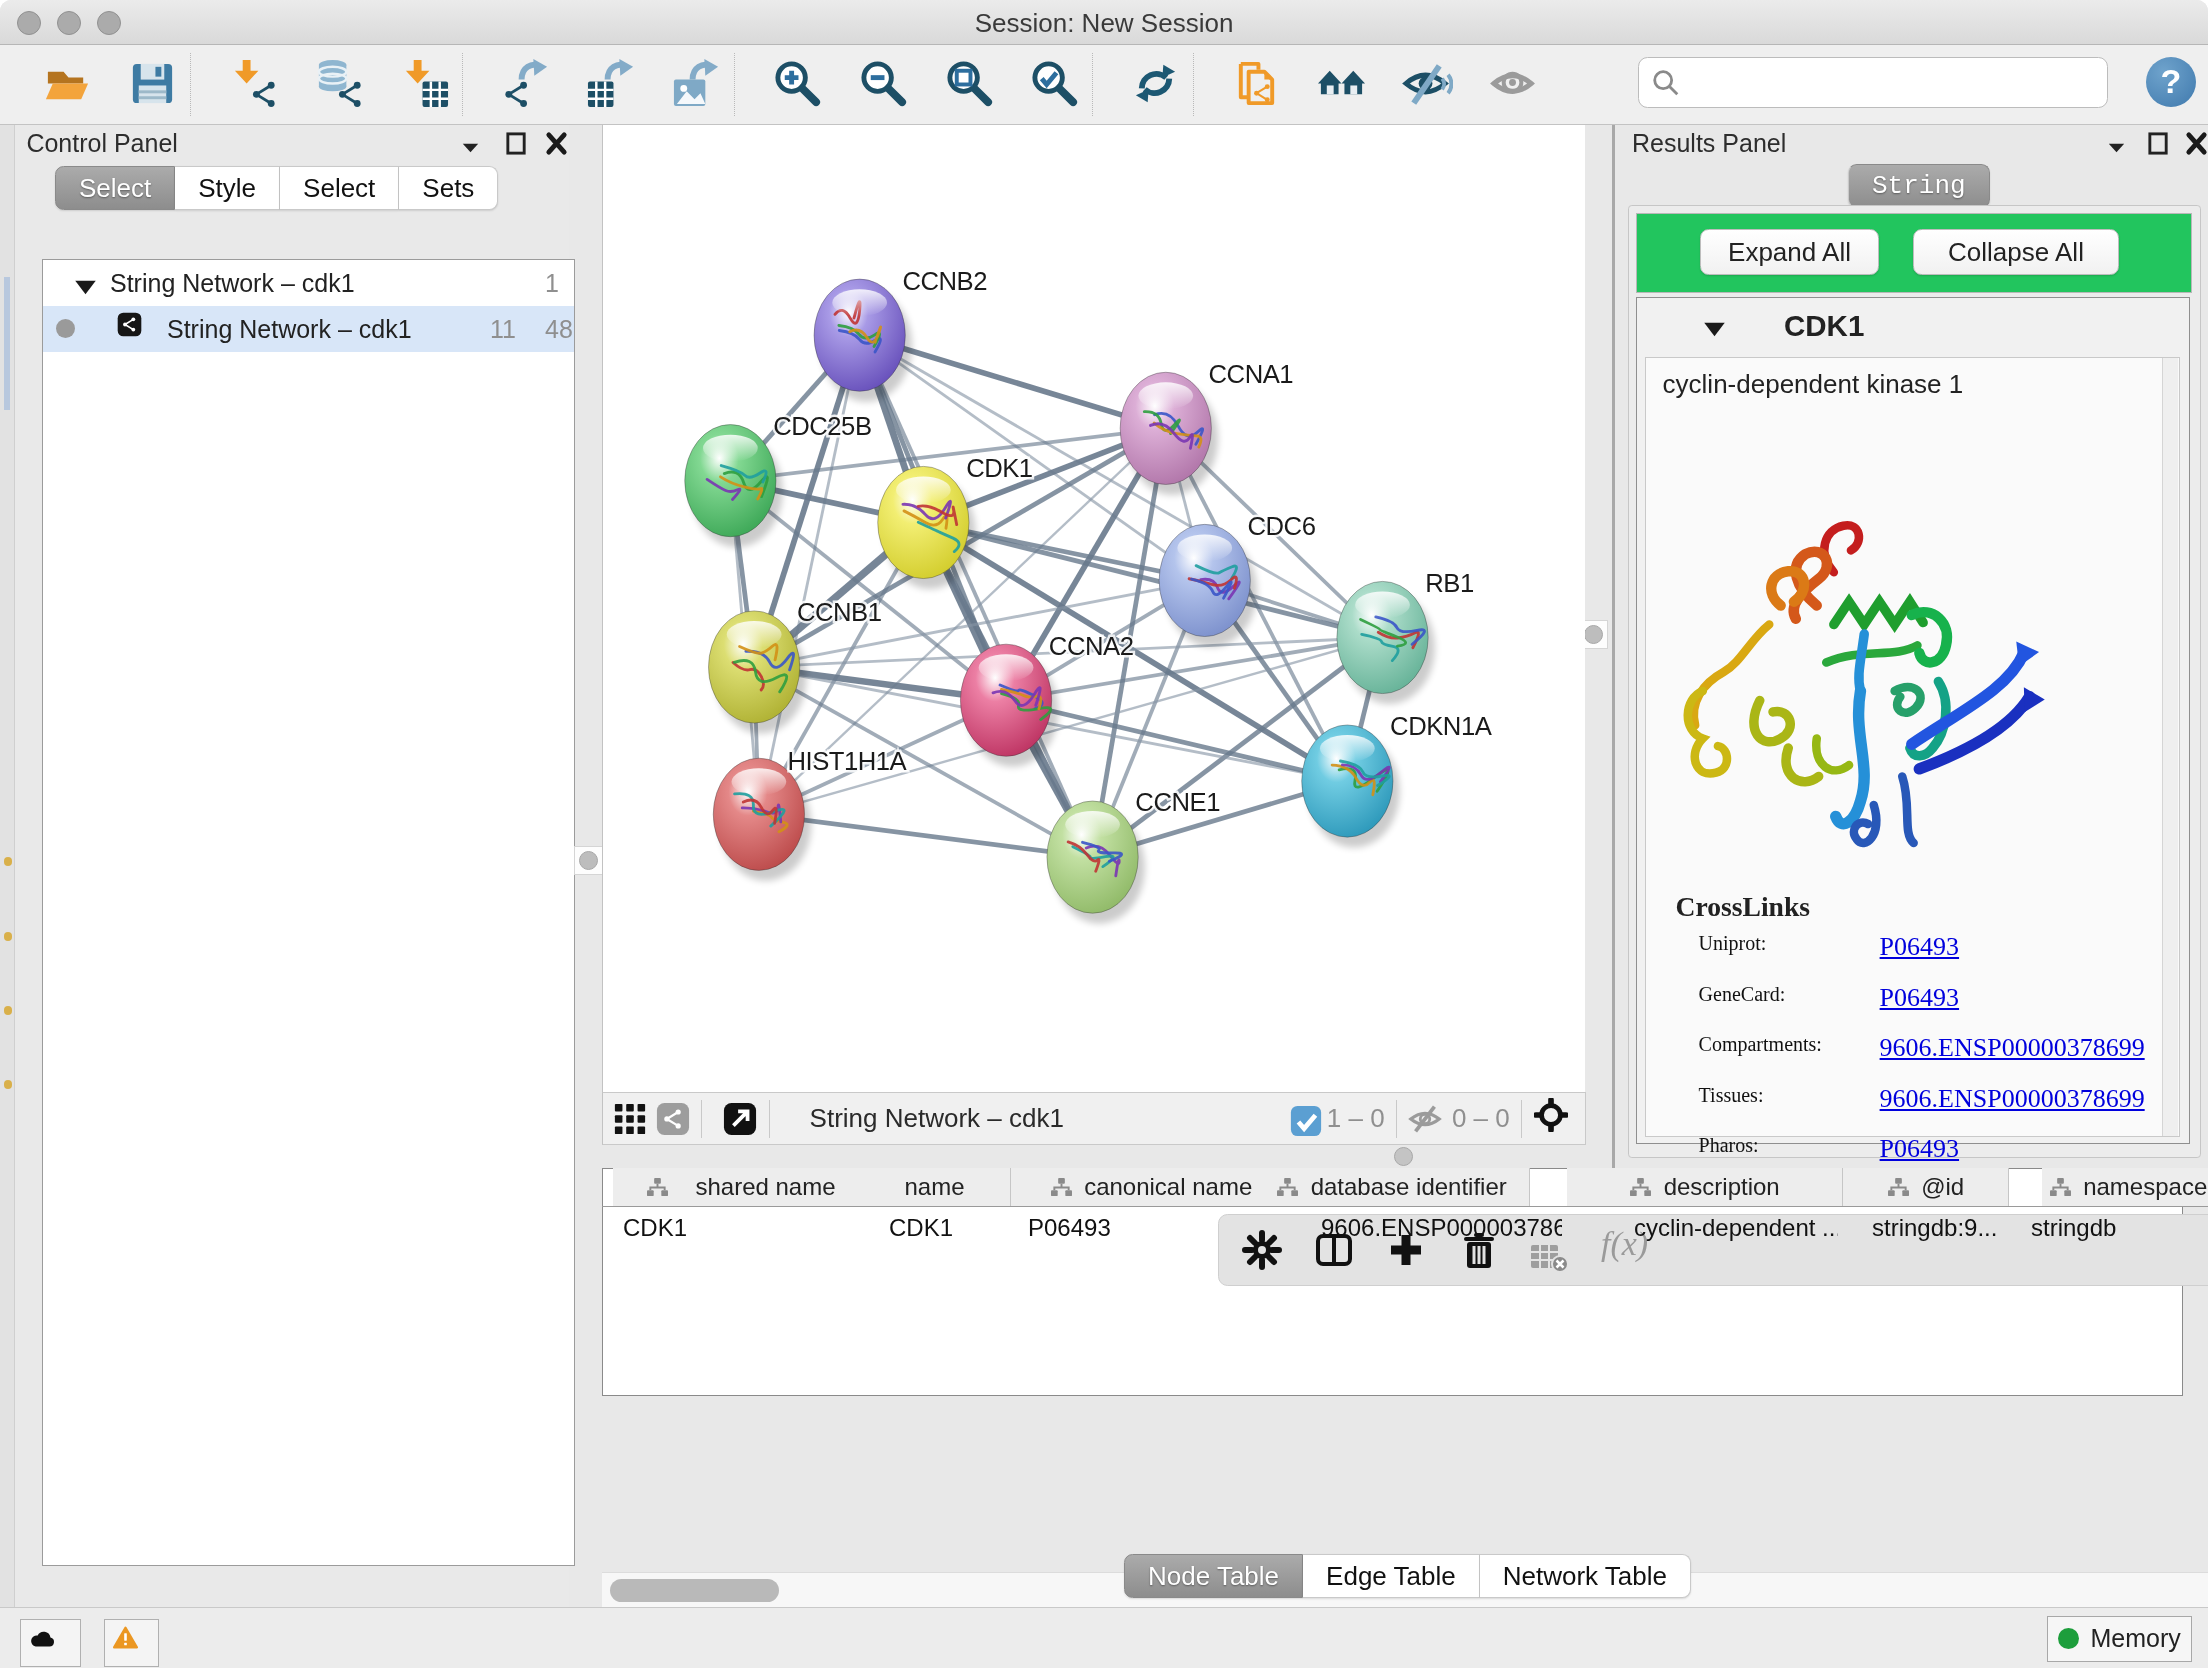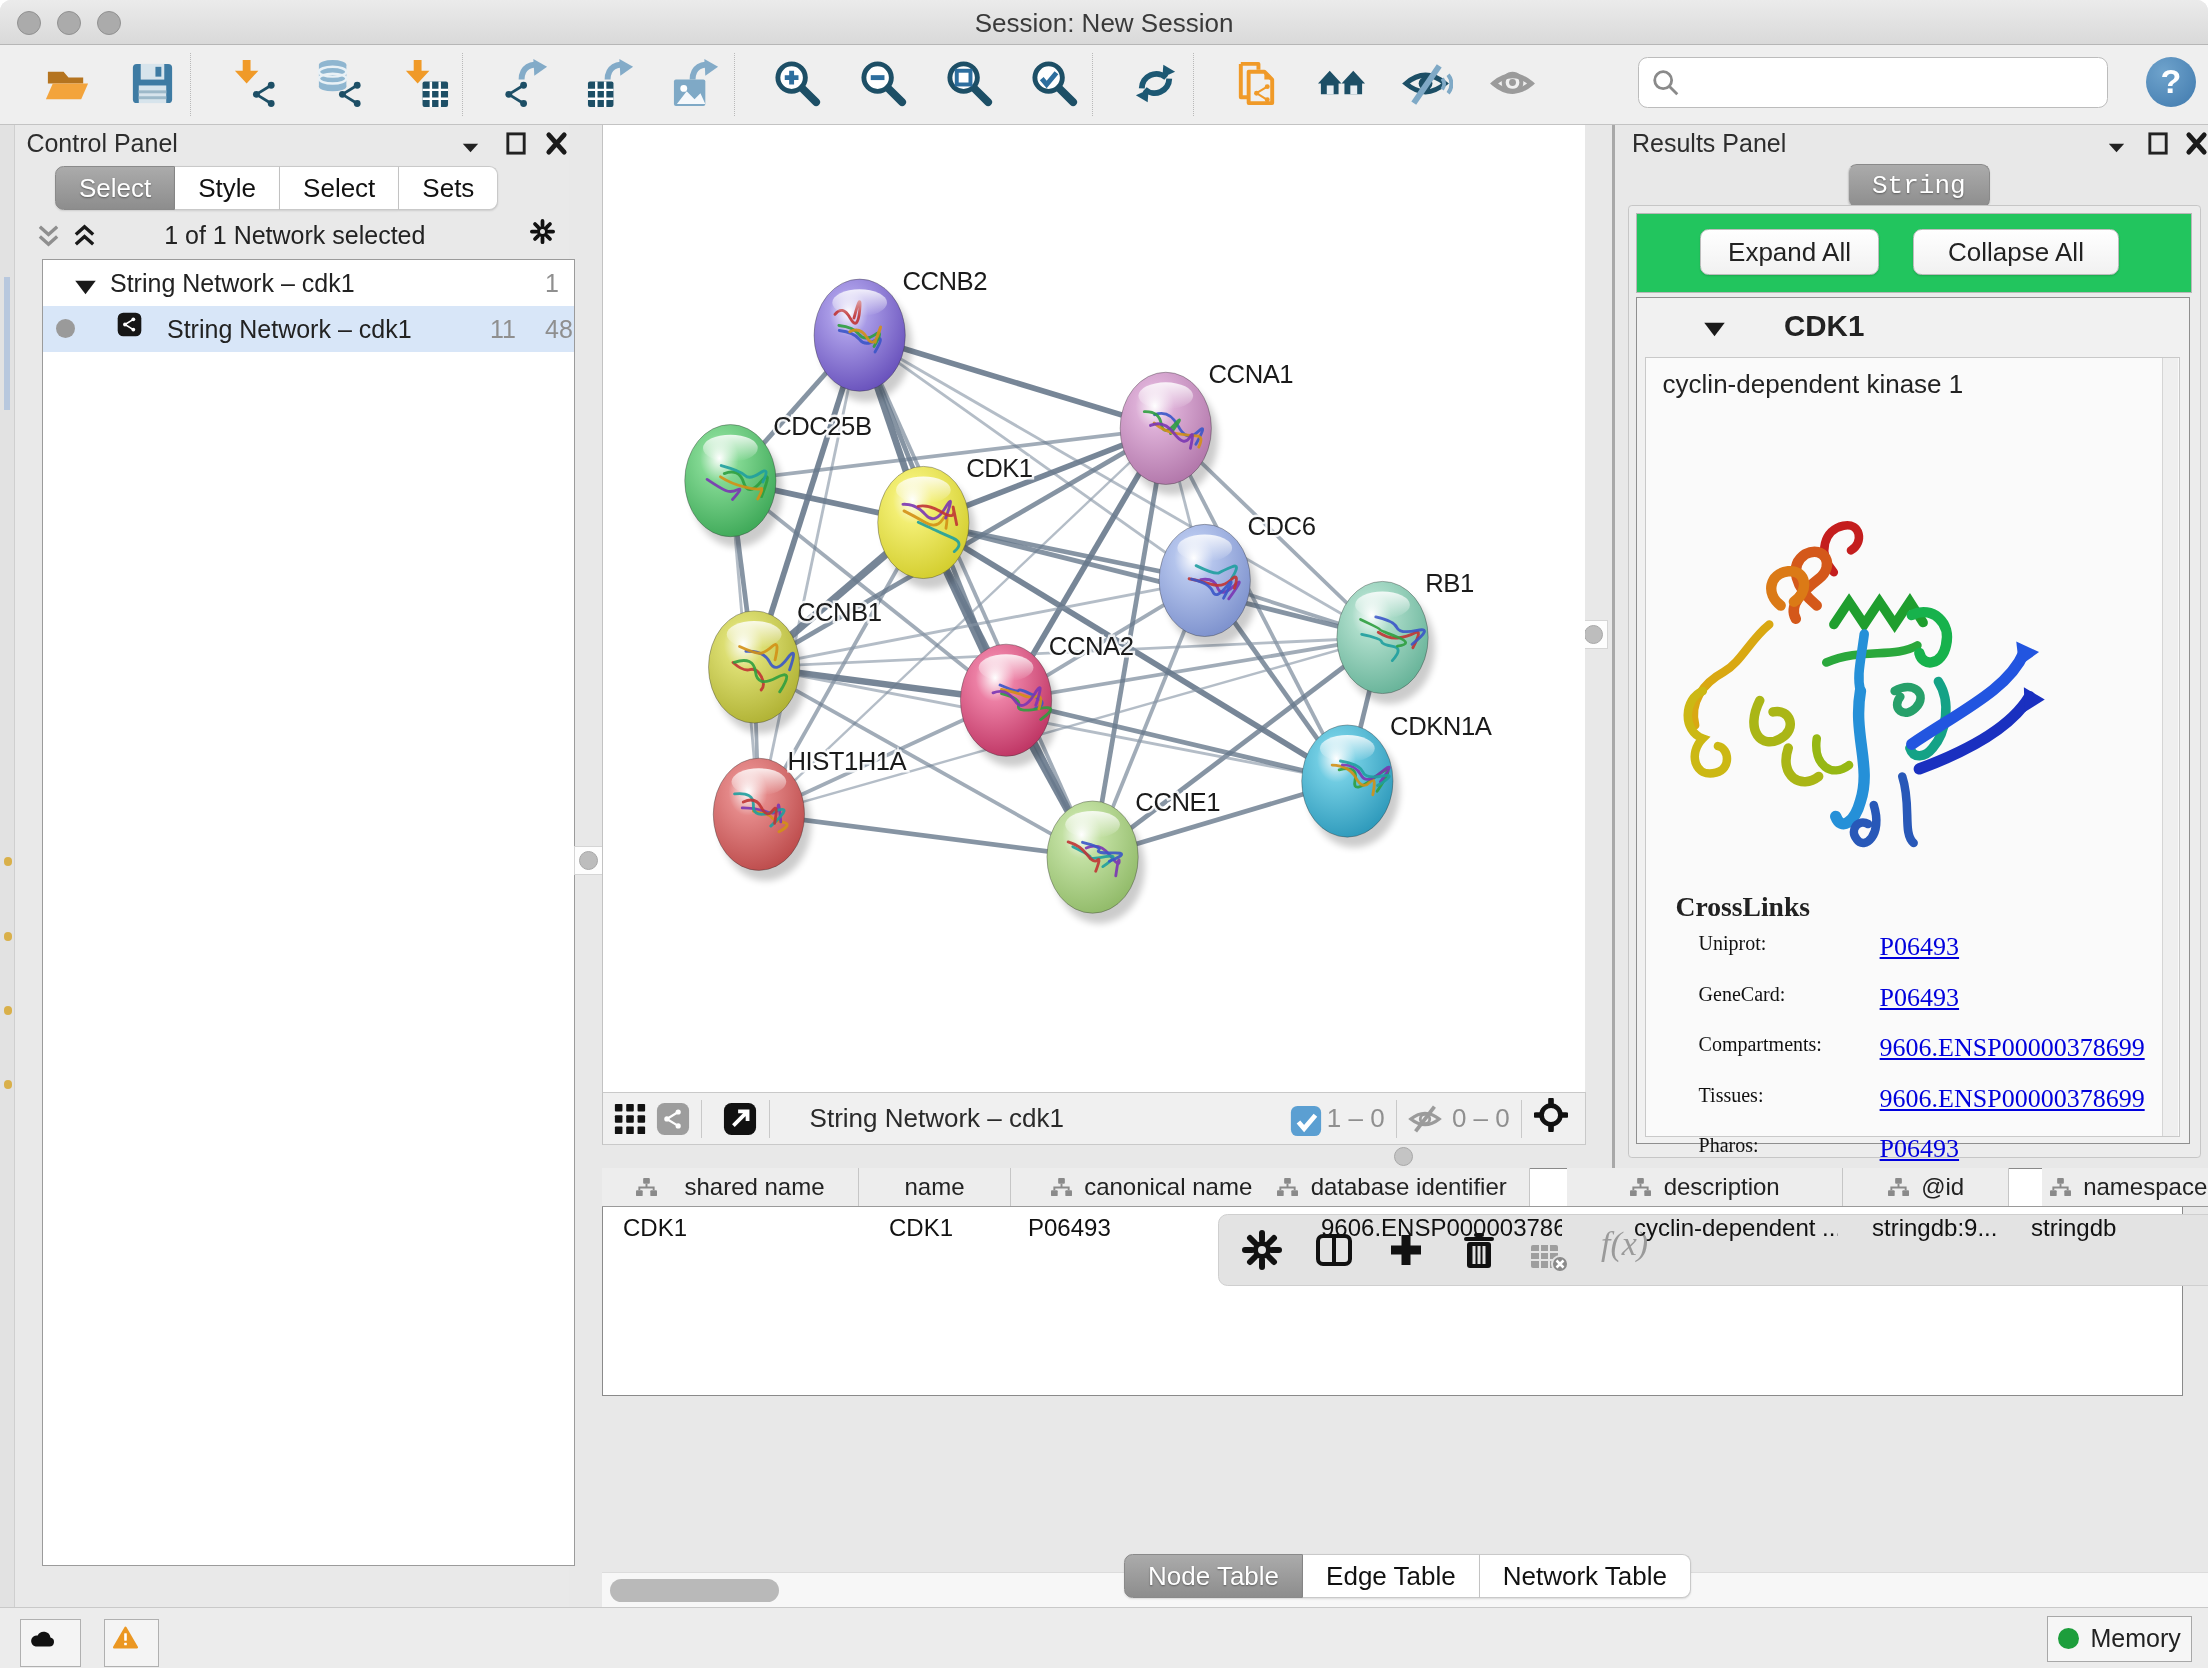--- a/index.html
+++ b/index.html
@@ -272,42 +272,20 @@
         </svg></span>
     <span class="hicon" style="left:529px;top:5.7px"><svg viewBox="0 0 26 26">
           <path d="M5 4 L21 22 M21 4 L5 22" stroke="#1a1a1a" stroke-width="5" stroke-linecap="round"></path>
         </svg></span>
     <div class="abs tabbar" style="left:40px;top:41px" id="cp-tabs">
         <span class="tab sel">Select</span>
         <span class="tab">Style</span>
         <span class="tab">Select</span>
         <span class="tab">Sets</span>
       </div>
-    <div class="abs" style="left:13.3px;top:90px;width:533px;height:42px">
-      <span class="hicon" style="left:7.6px;top:7.6px"><svg viewBox="0 0 26 26">
-            <g fill="none" stroke="#8f8f8f" stroke-width="3.5">
-              <path d="M4 4 l9 8 9-8"></path>
-              <path d="M4 14 l9 8 9-8"></path>
-            </g>
-          </svg></span>
-      <span class="hicon" style="left:44px;top:7.6px"><svg viewBox="0 0 26 26">
-            <g fill="none" stroke="#1a1a1a" stroke-width="3.5">
-              <path d="M4 12 l9 -8 9 8"></path>
-              <path d="M4 22 l9 -8 9 8"></path>
-            </g>
-          </svg></span>
-      <div class="abs" style="left:0;top:5.7px;width:533px;text-align:center;font-size:25px">1 of 1 Network selected</div>
-      <span class="hicon" style="left:502px;top:3.8px;width:30px;height:30px"><svg viewBox="0 0 40 40">
-            <g stroke="#111" stroke-width="6" stroke-linecap="round">
-              <path d="M20 3 V10 M20 30 V37 M3 20 H10 M30 20 H37 M8 8 L13 13 M27 27 L32 32 M8 32 L13 27 M27 13 L32 8"></path>
-            </g>
-            <circle cx="20" cy="20" r="9" fill="#111"></circle>
-            <circle cx="20" cy="20" r="4" fill="#e3e3e3"></circle>
-          </svg></span>
-    </div>
     <div id="cp-list" class="abs">
       <div class="lrow">
         <span class="hicon" style="left:30px;top:15px;width:19px;height:15px"><svg viewBox="0 0 22 18">
               <path d="M2 3 h18 l-9 12 z" fill="#1a1a1a"></path>
             </svg></span>
         <span class="abs" style="left:67px;top:8.6px">String Network – cdk1</span>
         <span class="cnt" style="left:502px;top:8.6px">1</span>
       </div>
       <div class="lrow" style="background:#d8e6f8">
         <span class="abs" style="left:13.3px;top:13.3px;width:19px;height:19px;border-radius:50%;background:#9a9a9a"></span>
@@ -720,21 +698,21 @@
             <g stroke="#e3e3e3" stroke-width="2">
               <path d="M2 13 h27 M2 21 h27 M11 6 v23 M20 6 v23"></path>
             </g>
             <circle cx="31" cy="25" r="8" fill="#8a8a8a" stroke="#e3e3e3" stroke-width="2"></circle>
             <path d="M27.5 21.5 l7 7 M34.5 21.5 l-7 7" stroke="#fff" stroke-width="2.5"></path>
           </svg></span>
       <span class="tti" style="left:382px;top:9.5px;width:86px;font-family:'Liberation Serif',serif;font-style:italic;font-size:34px;color:#9a9a9a">f(x)</span>
     </div>
     <div id="ttable">
       <div id="thead">
-          <div class="th" style="left: 0px; width: 256px; gap: 26px;">
+          <div class="th" style="left: 11px; width: 256px; gap: 26px;">
             <span style="width: 23px; height: 21px; flex: 0 0 auto; display: inline-flex;">
               <svg viewBox="0 0 24 22">
                 <g fill="#8a8a8a">
                   <rect x="8.5" y="1" width="7" height="6" rx="1"></rect>
                   <rect x="1" y="14" width="7" height="6" rx="1"></rect>
                   <rect x="16" y="14" width="7" height="6" rx="1"></rect>
                 </g>
                 <path d="M12 7 v4 M4.5 14 v-3 h15 v3" stroke="#8a8a8a" stroke-width="2" fill="none"></path>
               </svg>
             </span>

